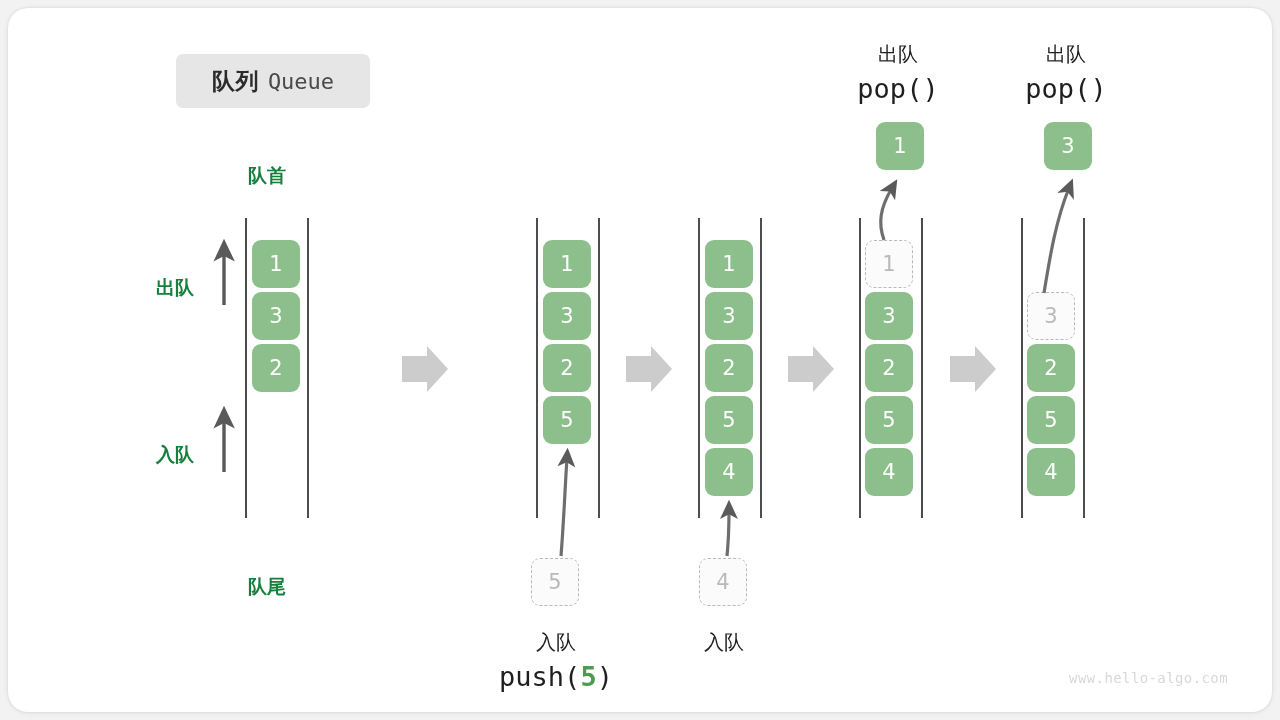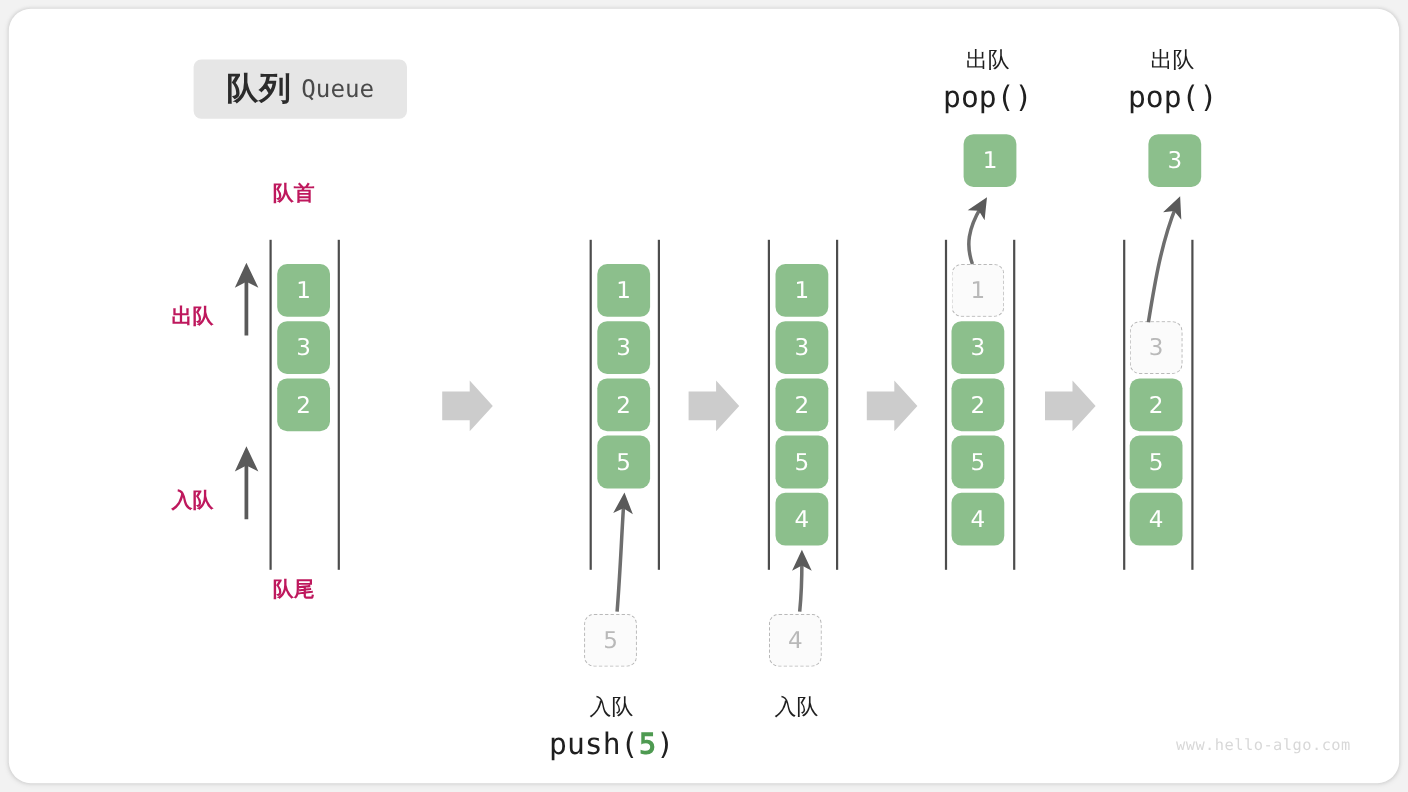--- a/index.html
+++ b/index.html
@@ -28,36 +28,36 @@
   .title-badge {
     position: absolute;
     left: 168px; top: 46px;
     width: 194px; height: 54px;
     background: #e6e6e6;
     border-radius: 7px;
     display: flex; align-items: center; justify-content: center;
     gap: 9px;
   }
   .title-cn {
-    font-size: 29px; font-weight: bold; color: #2b2b2b;
+    font-size: 23px; font-weight: bold; color: #2b2b2b;
     font-family: "DejaVu Sans", sans-serif;
     letter-spacing: 0.5px;
   }
   .title-en {
     font-size: 22px; color: #4a4a4a;
     font-family: "DejaVu Sans Mono", monospace;
   }
 
   
   .cn-label {
     position: absolute;
     font-family: Liberation Sans, sans-serif;
     font-weight: bold;
     font-size: 19px;
-    color: #be185d;
+    color: #15803d;
     white-space: nowrap;
   }
   .op-label {
     position: absolute;
     text-align: center;
     white-space: nowrap;
     line-height: 1.45;
   }
   .op-cn {
     display: block;
@@ -119,21 +119,21 @@
 
 <div id="stage">
   <div id="card">
 
     <div class="title-badge">
       <span class="title-cn">队列</span>
       <span class="title-en">Queue</span>
     </div>
 
     <div class="cn-label" style="left:240px; top:155px;">队首</div>
-    <div class="cn-label" style="left:240px; top:515px;">队尾</div>
+    <div class="cn-label" style="left:240px; top:566px;">队尾</div>
     <div class="cn-label" style="left:148px; top:267px;">出队</div>
     <div class="cn-label" style="left:148px; top:434px;">入队</div>
 
     <div class="rail" style="left:237px; top:210px; height:300px;"></div>
     <div class="rail" style="left:299px; top:210px; height:300px;"></div>
     <div class="box solid" style="left:244px; top:232px;">1</div>
     <div class="box solid" style="left:244px; top:284px;">3</div>
     <div class="box solid" style="left:244px; top:336px;">2</div>
 
     <div class="rail" style="left:528px; top:210px; height:300px;"></div>

